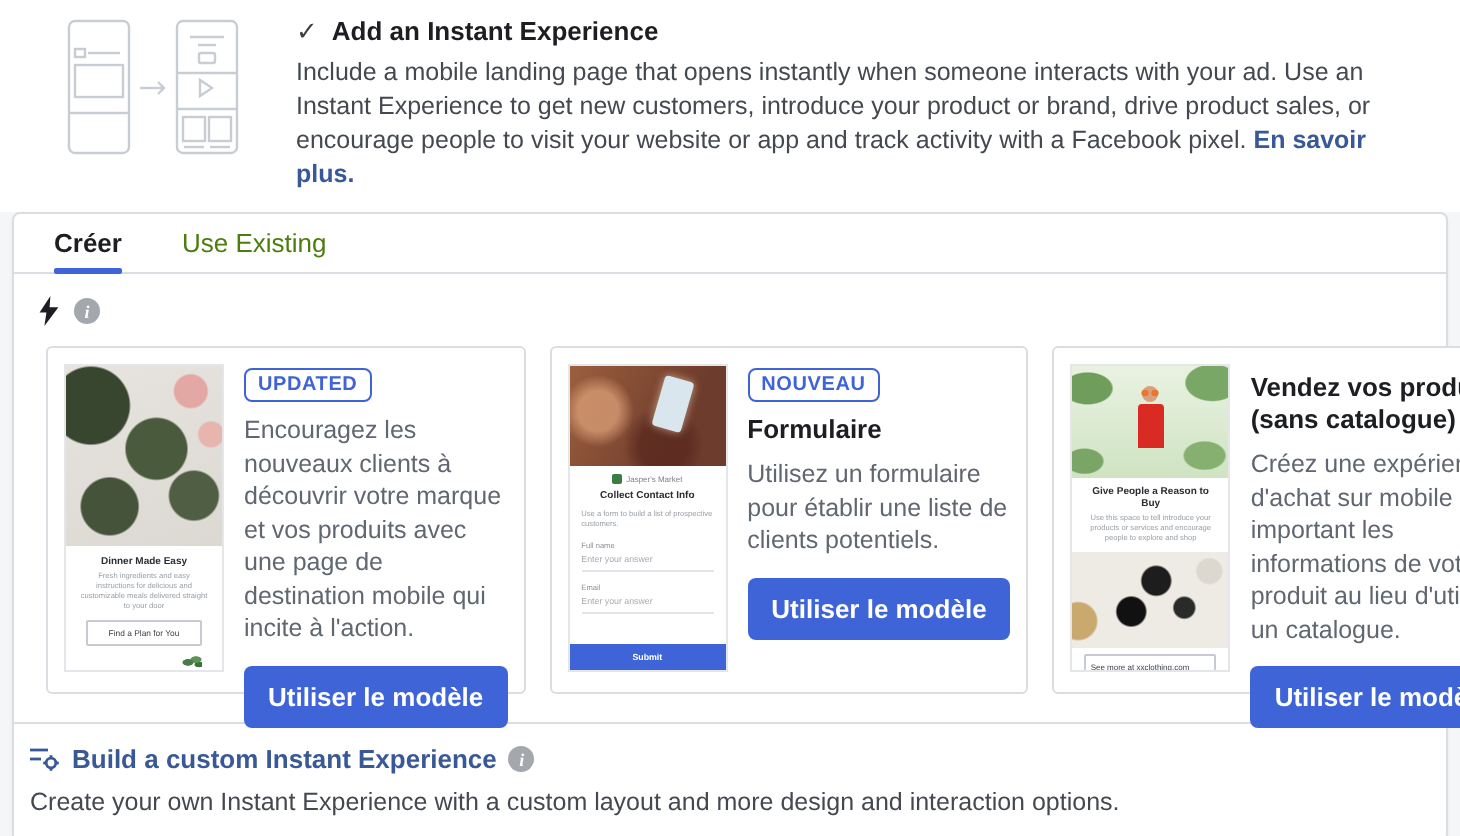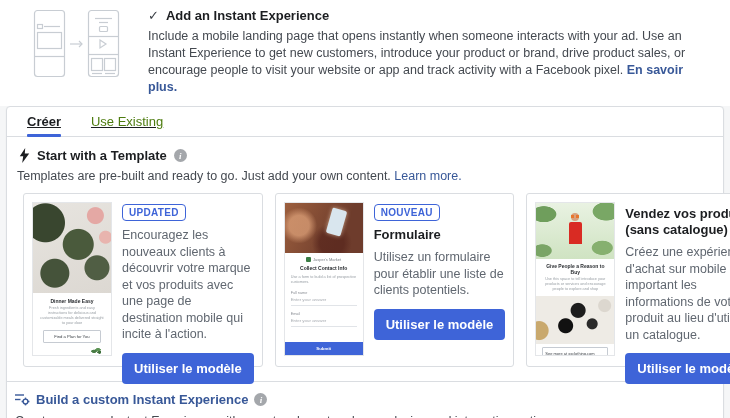--- a/index.html
+++ b/index.html
@@ -25,21 +25,21 @@
   .check{color:#3a3f45;font-size:13px;font-weight:bold;line-height:1;cursor:default;}
   .header-title{font-weight:bold;font-size:13px;color:var(--text);}
   .header-desc{margin-top:5px;font-size:12.5px;line-height:17px;color:#444950;}
   .link{color:var(--link);text-decoration:none;cursor:pointer;}
   .link.bold{font-weight:600;}
   
   .panel{
     background:#fff;border:1px solid var(--border);border-radius:4px;
     margin:0 6px;box-shadow:0 1px 2px rgba(0,0,0,.05);
   }
-  .tabs{display:flex;gap:30px;padding:0 20px;border-bottom:1px solid var(--border);height:30px;align-items:center;text-decoration:underline;}
+  .tabs{display:flex;gap:30px;padding:0 20px;border-bottom:1px solid var(--border);height:30px;align-items:center;}
   .tab{font-size:13px;color:#4d7c0f;cursor:pointer;position:relative;height:100%;display:flex;align-items:center;}
   .tab.active{font-weight:bold;color:var(--text);}
   .tab.active::after{content:"";position:absolute;left:0;right:0;bottom:-1px;height:3px;background:var(--accent);border-radius:1px;}
   .template-section{padding:11px 10px 0 10px;}
   .template-header{display:flex;align-items:center;gap:7px;padding-left:2px;}
   .template-title{font-weight:600;font-size:13px;}
   .info-icon{
     width:13px;height:13px;border-radius:50%;background:#a4a7ab;color:#fff;
     font-size:9px;font-weight:bold;display:inline-flex;align-items:center;justify-content:center;
     font-family:"Liberation Serif","DejaVu Serif",serif;font-style:italic;cursor:pointer;flex:0 0 13px;
@@ -189,25 +189,21 @@
     <div class="tab">
       <span>Use Existing</span>
     </div>
   </div>
 
   <div class="template-section">
     <div class="template-header">
       <svg width="11" height="15" viewBox="0 0 11 15">
         <path d="M6.2 0 L0.8 8.2 H4.2 L3.2 15 L10.2 5.6 H5.8 Z" fill="#1c1e21"></path>
       </svg>
-      <span class="template-title">Start with a Template</span>
       <span class="info-icon">i</span>
-    </div>
-    <div class="template-sub"><span>Templates are pre-built and ready to go. Just add your own content.</span>
-      <a class="link">Learn more.</a>
     </div>
 
     <div class="cards">
 
       <div class="card">
         <div class="thumb">
           <div class="t1-photo"></div>
           <div class="t1-body">
             <div class="t-heading">Dinner Made Easy</div>
             <div class="t-small">Fresh ingredients and easy instructions for delicious and customizable meals delivered straight to your door</div>

